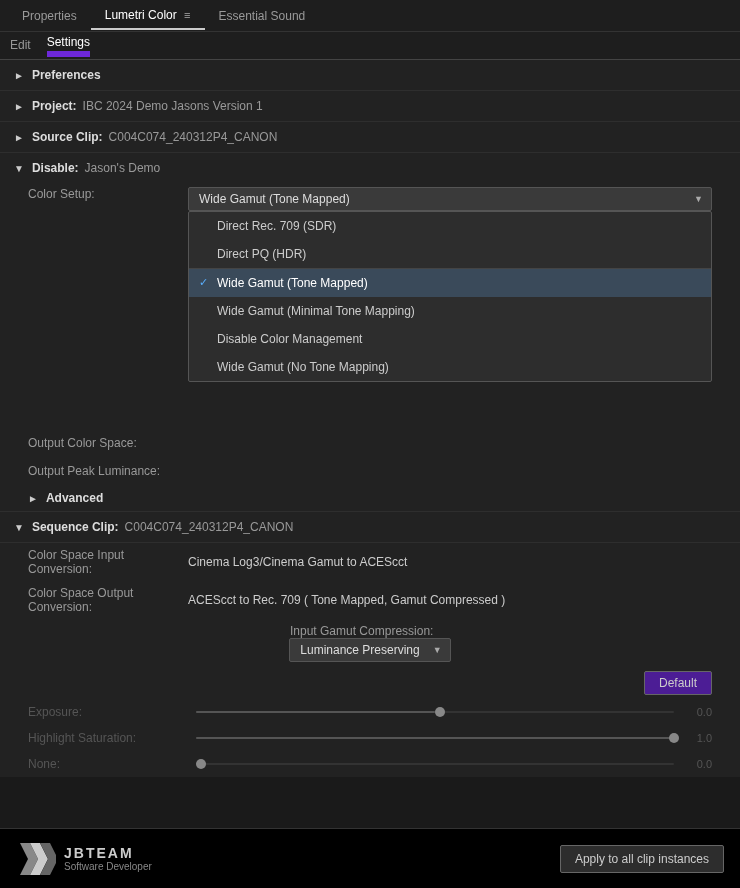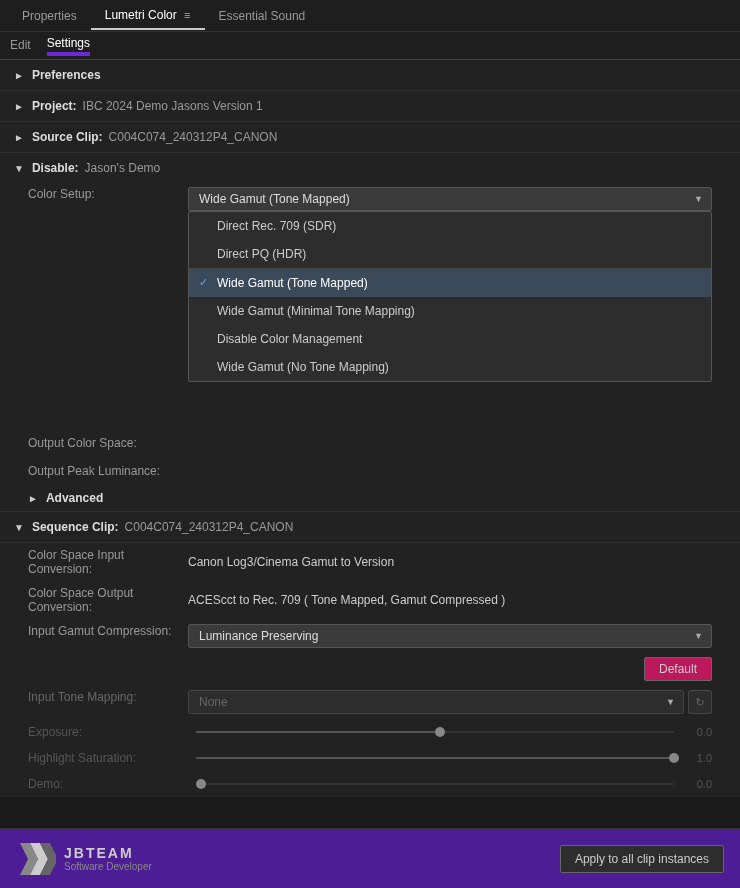--- a/index.html
+++ b/index.html
@@ -52,21 +52,21 @@
       gap: 16px;
     }
     .sub-tab {
       cursor: pointer;
       color: #999;
       font-size: 12px;
       padding-bottom: 2px;
     }
     .sub-tab.active {
       color: #fff;
-      border-bottom: 4px solid #6d28d9;
+      border-bottom: 6px solid #6d28d9;
     }
 
     
     .main-content {
       padding: 0;
       background: #222;
     }
 
     
     .section-row {
@@ -201,21 +201,21 @@
     
     .advanced-row {
       display: flex;
       align-items: center;
       padding: 6px 28px;
       cursor: pointer;
     }
 
     
     .default-btn {
-      background: #be185d;
+      background: #4c1d95;
       border: 1px solid #666;
       color: #ccc;
       padding: 4px 14px;
       font-size: 12px;
       cursor: pointer;
       border-radius: 2px;
     }
 
     
     .slider-row {
@@ -269,21 +269,21 @@
     .disabled-row .slider-track { background: #333; }
     .disabled-row .slider-thumb { background: #555; }
 
     
     .bottom-bar {
       position: absolute;
       bottom: 0;
       left: 0;
       right: 0;
       height: 60px;
-      background: #4c1d95;
+      background: #000000;
       display: flex;
       align-items: center;
       justify-content: space-between;
       padding: 0 16px;
       border-top: 1px solid #333;
     }
     .brand-logo {
       display: flex;
       align-items: center;
       gap: 8px;
@@ -318,21 +318,23 @@
     }
 
     .default-row {
       display: flex;
       justify-content: flex-end;
       padding: 4px 28px;
     }
 
     .dropdown-row {
       display: flex;
+      align-items: center;
       padding: 5px 28px;
+      flex-direction: column;
     }
     .dropdown-with-icon {
       display: flex;
       align-items: center;
       gap: 4px;
       flex: 1;
     }
     .small-icon-btn {
       background: #3a3a3a;
       border: 1px solid #555;
@@ -439,69 +441,60 @@
 
   <div class="seq-clip-section">
     <div class="seq-clip-header">
       <span class="chevron">▼</span>
       <span class="section-label">Sequence Clip:</span>
       <span class="section-value">C004C074_240312P4_CANON</span>
     </div>
 
     <div class="prop-row">
       <span class="prop-label">Color Space Input Conversion:</span>
-      <span class="prop-value">Canon Log3/Cinema Gamut to Version</span>
+      <span class="prop-value">Cinema Log3/Cinema Gamut to ACEScct</span>
     </div>
 
     <div class="prop-row">
       <span class="prop-label">Color Space Output Conversion:</span>
       <span class="prop-value">ACEScct to Rec. 709 ( Tone Mapped, Gamut Compressed )</span>
     </div>
 
     <div class="dropdown-row">
       <span class="prop-label">Input Gamut Compression:</span>
       <div class="dropdown-container">
         <button class="dropdown-btn">Luminance Preserving</button>
       </div>
     </div>
 
     <div class="default-row">
       <button class="default-btn">Default</button>
     </div>
 
-    <div class="dropdown-row disabled-row">
-      <span class="prop-label slider-label" style="color:#666">Input Tone Mapping:</span>
-      <div class="dropdown-with-icon">
-        <div class="dropdown-container">
-          <button class="dropdown-btn" style="color:#666; background:#2d2d2d; border-color:#444;">None</button>
-        </div>
-        <button class="small-icon-btn" style="color:#666; background:#2d2d2d; border-color:#444;">↻</button>
-      </div>
-    </div>
 
     <div class="slider-row disabled-row">
       <span class="slider-label">Exposure:</span>
       <div class="slider-track">
         <div class="slider-fill" style="width:50%;"></div>
         <div class="slider-thumb" style="left:50%; background:#888;"></div>
       </div>
       <span class="slider-value">0.0</span>
     </div>
 
     <div class="slider-row disabled-row">
       <span class="slider-label">Highlight Saturation:</span>
       <div class="slider-track">
         <div class="slider-fill" style="width:100%;"></div>
         <div class="slider-thumb" style="left:calc(100% - 5px); background:#888;"></div>
       </div>
       <span class="slider-value">1.0</span>
     </div>
 
     <div class="slider-row disabled-row">
-      <span class="slider-label">Demo:</span>
+      <span class="slider-label">None:</span>
       <div class="slider-track">
         <div class="slider-fill" style="width:0%;"></div>
         <div class="slider-thumb" style="left:0; background:#888;"></div>
       </div>
       <span class="slider-value">0.0</span>
     </div>
 
   </div>
 
 </div>

